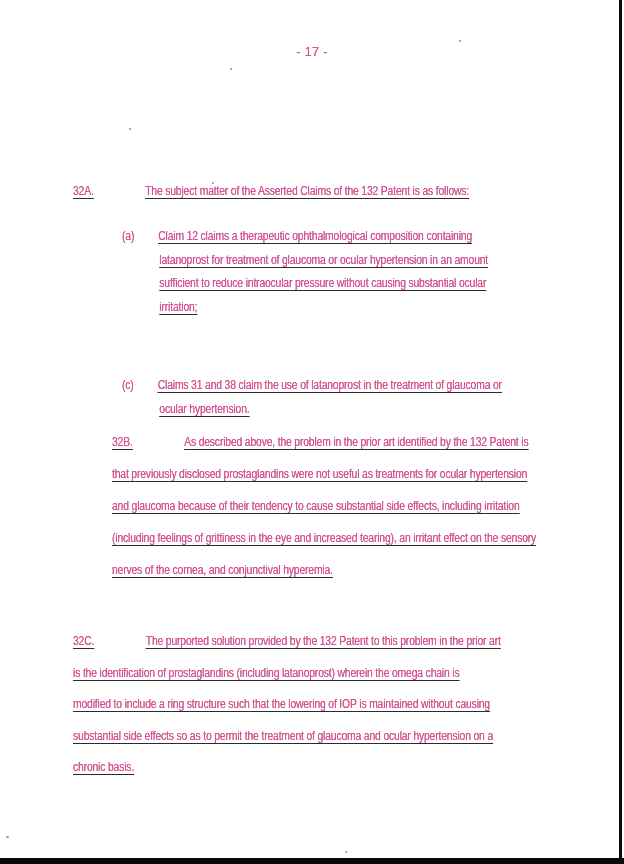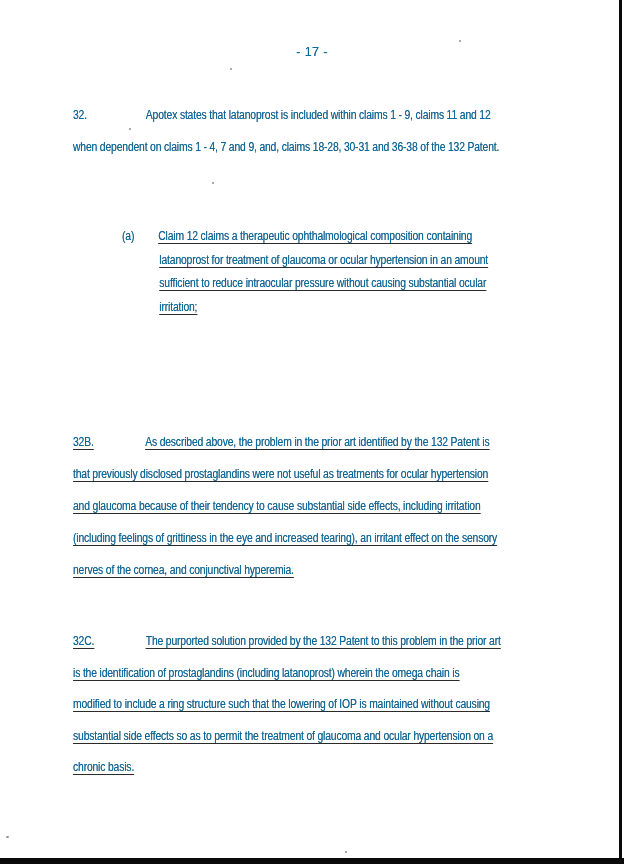--- a/index.html
+++ b/index.html
@@ -1,28 +1,28 @@
 <!DOCTYPE html>
 <html><head>
 <meta charset="utf-8">
 <style>
   html,body { margin:0; padding:0; background:#e8e8e8; }
   .page {
     position:relative; width:624px; height:864px; background:#ffffff;
     font-family:"Liberation Sans", sans-serif; font-size:12.5px;
-    color:#0369a1; letter-spacing:-0.2px; overflow:hidden;
+    color:#ec4899; letter-spacing:-0.2px; overflow:hidden;
     text-shadow:0 0 0.3px rgba(25,25,25,0.55);
   }
   .page-number {
     position:absolute; top:45px; left:0; right:0;
     text-align:center; letter-spacing:0.4px;
   }
   .para { position:absolute; left:73px; line-height:31.5px; }
   .para.sub { left:110px; line-height:23.5px;margin-left:12px; }
-  .para.lh32 { line-height:32px; }
+  .para.lh32 { line-height:32px;margin-left:39px; }
   .line { white-space:nowrap; transform:scaleX(0.83); transform-origin:0 0; }
   .u {
     text-decoration:underline;
     text-decoration-thickness:1.2px;
     text-decoration-color:#2b2b2b;
     text-underline-offset:2.5px;
   }
   .pad-32  { padding-right:71px; }
   .pad-32x { padding-right:62px; }
   .pad-m   { padding-right:29px; }
@@ -31,34 +31,37 @@
   .edge-bottom { position:absolute; left:0; top:858px; width:624px; height:6px; background:#0a0a0a; }
   .speck { position:absolute; background:#8f8f8f; border-radius:50%; width:2px; height:2px; }
 </style>
 </head>
 <body>
 
 <div class="page">
 
   <div class="page-number">- 17 -</div>
 
-  <section class="para" style="top:100px">
-    <div class="line"><span class="run"><span class="pnum pad-32">32.</span><span>Apotex states that latanoprost is included within claims 1 - 9, claims 11 and 12</span></span></div>
-    <div class="line">when dependent on claims 1 - 4, 7 and 9, and, claims 18-28, 30-31 and 36-38 of the 132 Patent.</div>
+
+  <section class="para" style="top:176px">
+    <div class="line"><span class="u"><span class="pnum pad-32x">32A.</span><span>The subject matter of the Asserted Claims of the 132 Patent is as follows:</span></span></div>
   </section>
-
 
   <section class="para sub" style="top:225px">
     <div class="line"><span class="marker pad-m">(a)</span><span class="u">Claim 12 claims a therapeutic ophthalmological composition containing</span></div>
     <div class="line cont"><span class="u">latanoprost for treatment of glaucoma or ocular hypertension in an amount</span></div>
     <div class="line cont"><span class="u">sufficient to reduce intraocular pressure without causing substantial ocular</span></div>
     <div class="line cont"><span class="u">irritation;</span></div>
   </section>
 
 
+  <section class="para sub" style="top:374px">
+    <div class="line"><span class="marker pad-m">(c)</span><span class="u">Claims 31 and 38 claim the use of latanoprost in the treatment of glaucoma or</span></div>
+    <div class="line cont"><span class="u">ocular hypertension.</span></div>
+  </section>
 
   <section class="para lh32" style="top:426px">
     <div class="line"><span class="u"><span class="pnum pad-32x">32B.</span><span>As described above, the problem in the prior art identified by the 132 Patent is</span></span></div>
     <div class="line"><span class="u">that previously disclosed prostaglandins were not useful as treatments for ocular hypertension</span></div>
     <div class="line"><span class="u">and glaucoma because of their tendency to cause substantial side effects, including irritation</span></div>
     <div class="line"><span class="u">(including feelings of grittiness in the eye and increased tearing), an irritant effect on the sensory</span></div>
     <div class="line"><span class="u">nerves of the cornea, and conjunctival hyperemia.</span></div>
   </section>
 
   <section class="para" style="top:626px">

